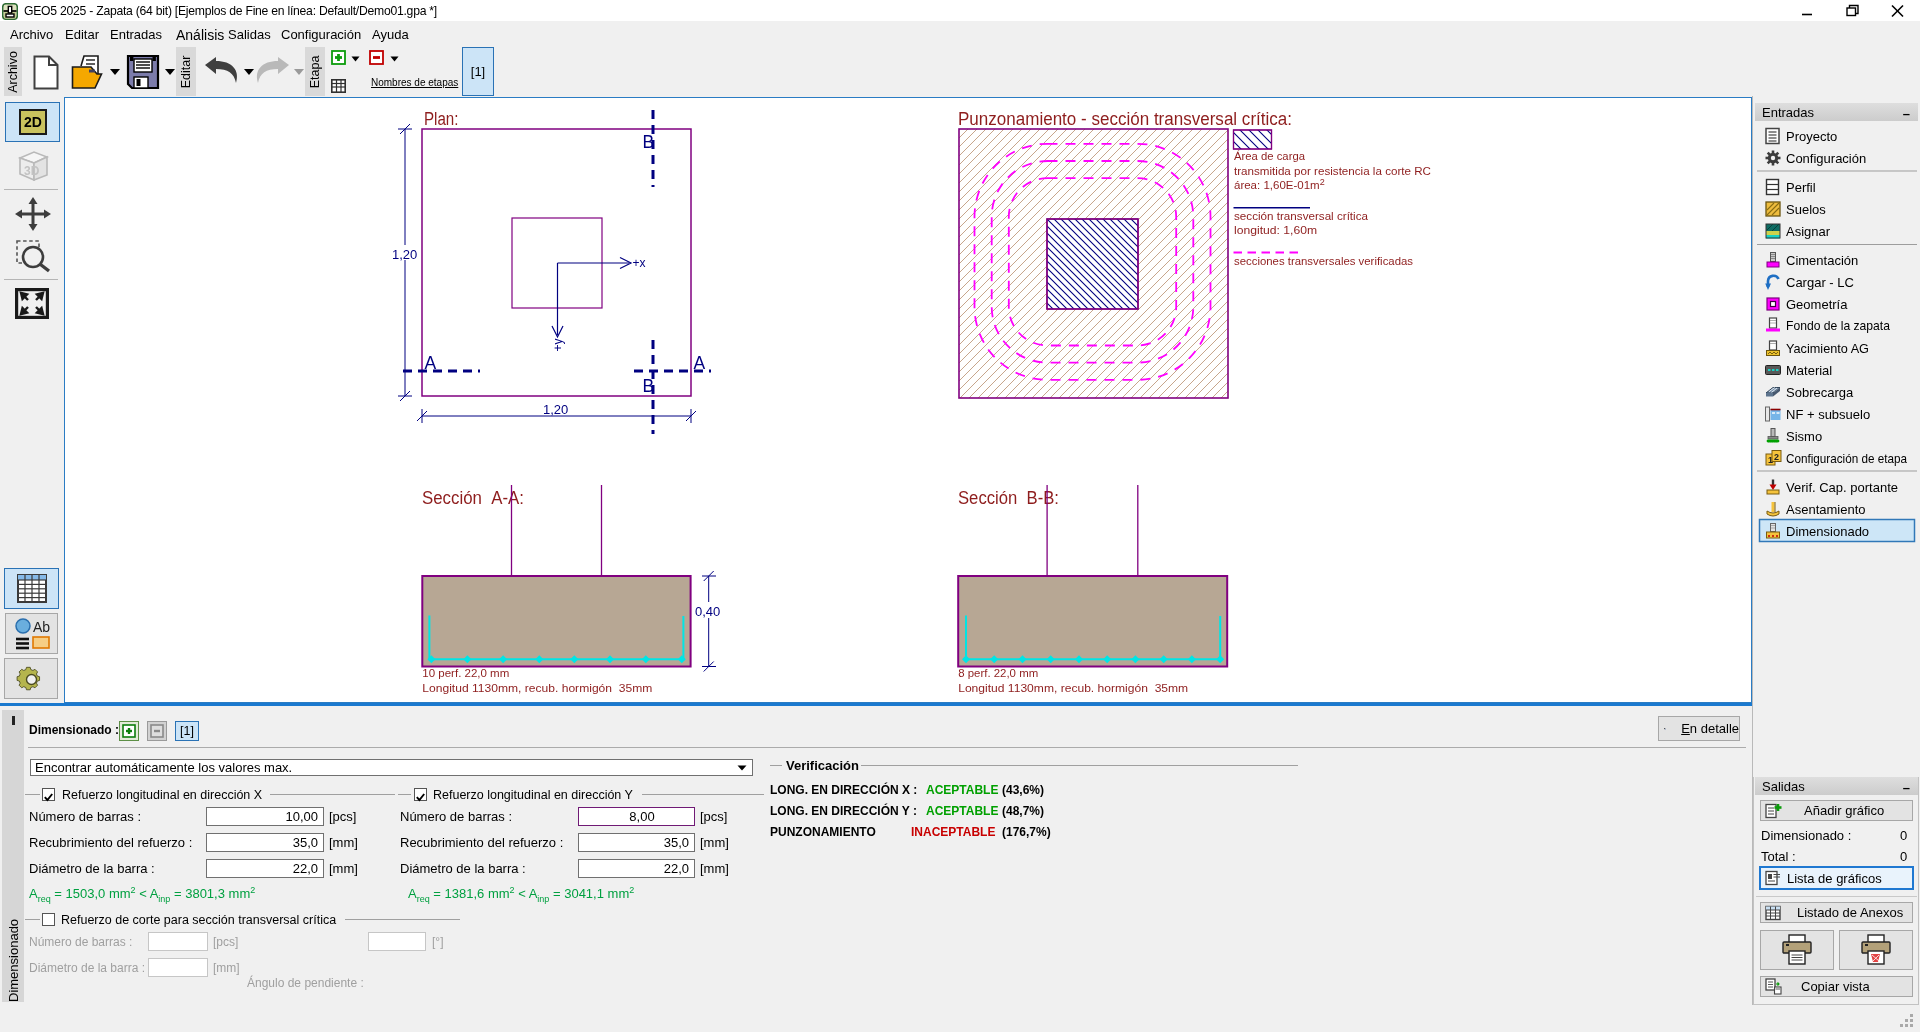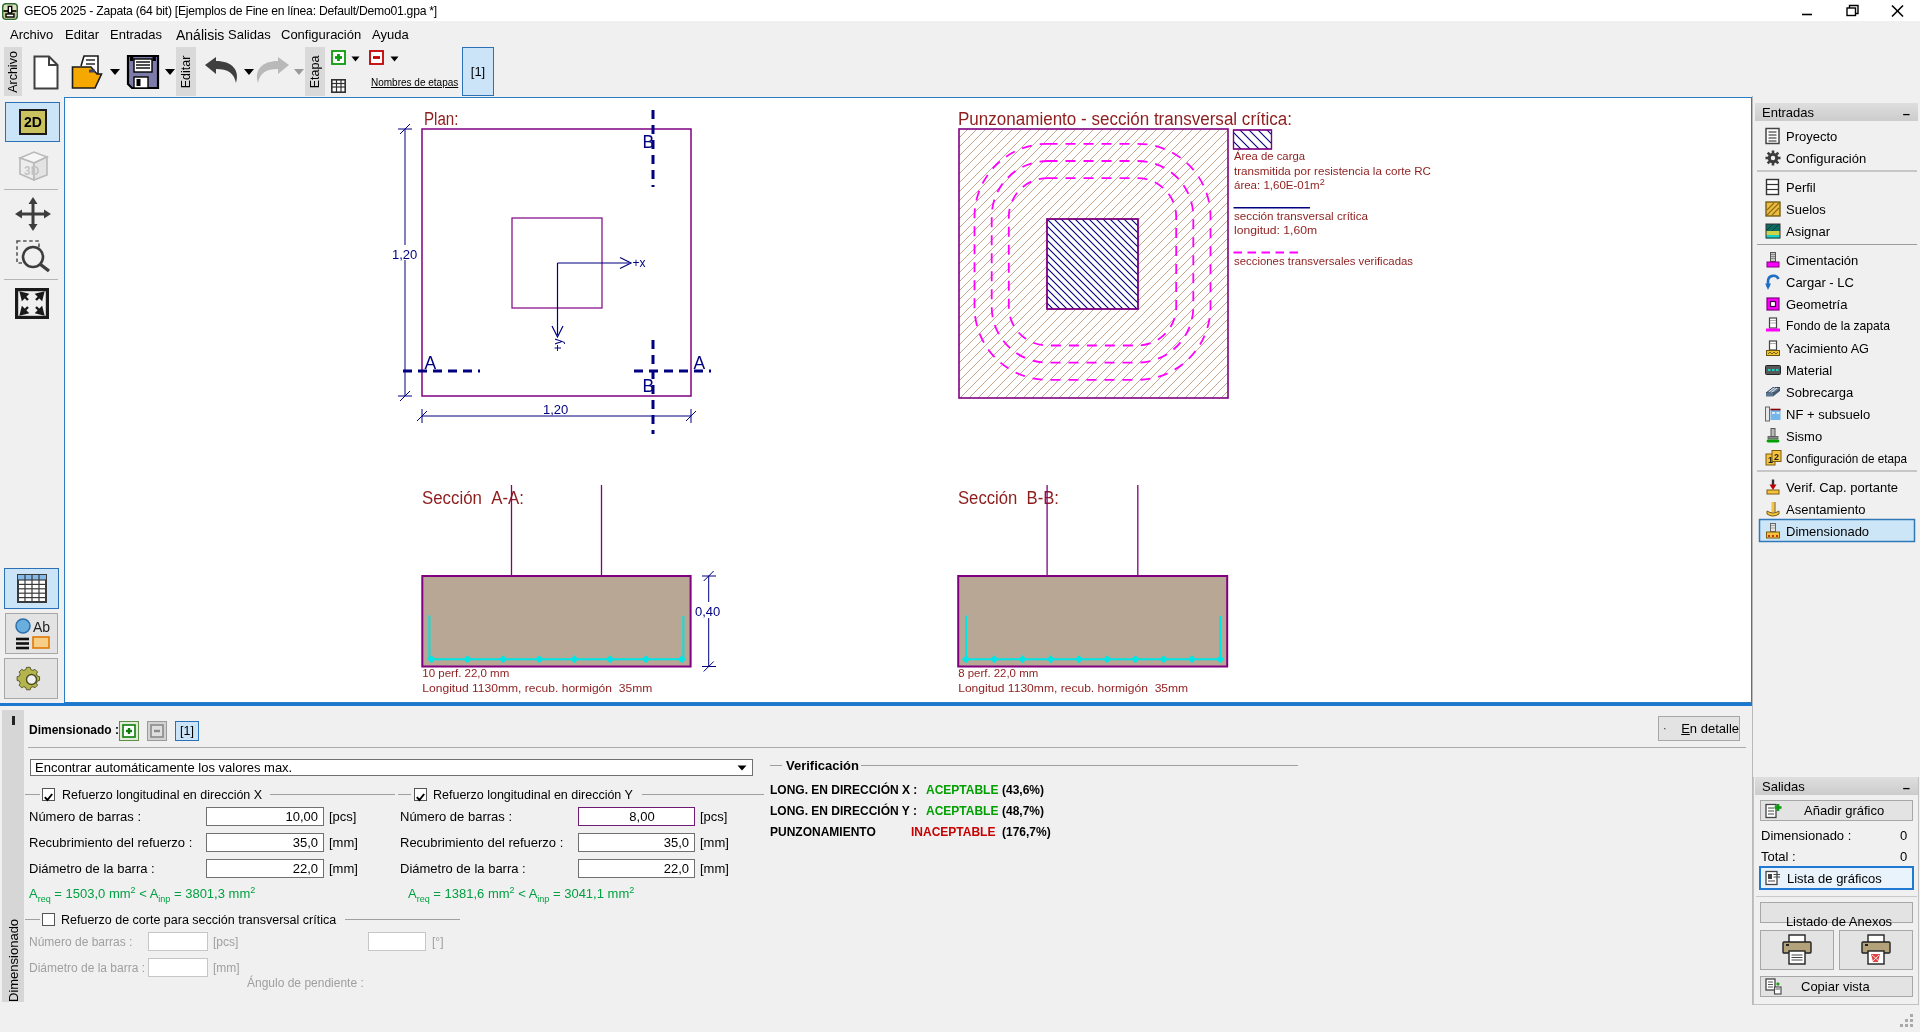--- a/index.html
+++ b/index.html
@@ -561,21 +561,21 @@
     <rect x="3" y="4" width="4" height="5" fill="#444"></rect>
     <g stroke="#444" stroke-width="1">
         <line x1="8.5" y1="4.5" x2="15" y2="4.5"></line>
         <line x1="8.5" y1="7" x2="15" y2="7"></line>
         <line x1="3" y1="11" x2="10" y2="11"></line>
       </g>
   </svg>
   <span style="margin-left:5px;">Lista de gráficos</span>
 </div>
 <div class="abs" style="left:1756px;top:896px;width:161px;height:1px;background:#c9c9c9;"></div>
-<div class="abs btn" style="left:1760px;top:902px;width:153px;height:21px;font-size:13px;flex-direction:column;">
+<div class="abs btn" style="left:1760px;top:902px;width:153px;height:21px;font-size:13px;">
   <svg style="margin-left:4px;" width="16" height="16" viewBox="0 0 16 16">
     <rect x="1" y="1.5" width="14" height="13" fill="#fff" stroke="#444" stroke-width="1.4"></rect>
     <rect x="1" y="1.5" width="14" height="3.5" fill="#c9dff2"></rect>
     <g stroke="#444" stroke-width="1">
         <line x1="1" y1="5" x2="15" y2="5"></line>
         <line x1="1" y1="8" x2="15" y2="8"></line>
         <line x1="1" y1="11" x2="15" y2="11"></line>
         <line x1="5.5" y1="1.5" x2="5.5" y2="14.5"></line>
         <line x1="10.5" y1="1.5" x2="10.5" y2="14.5"></line>
       </g>

